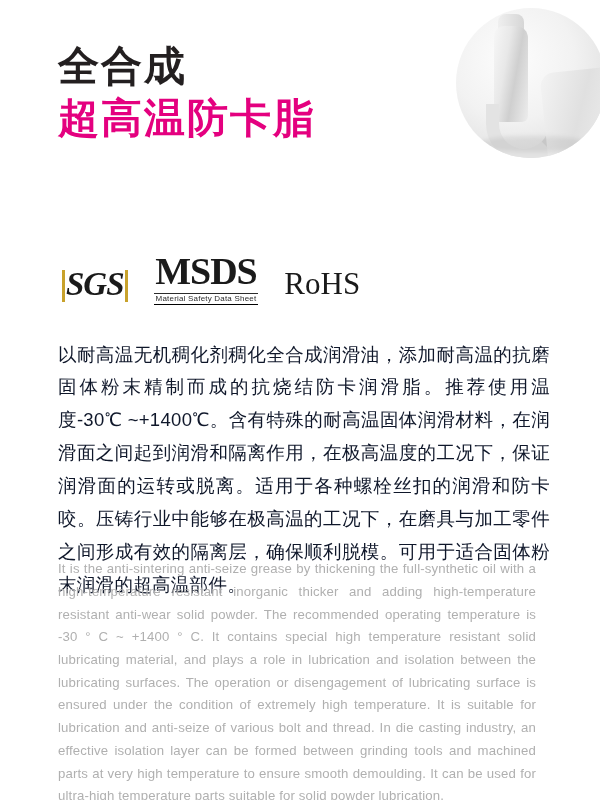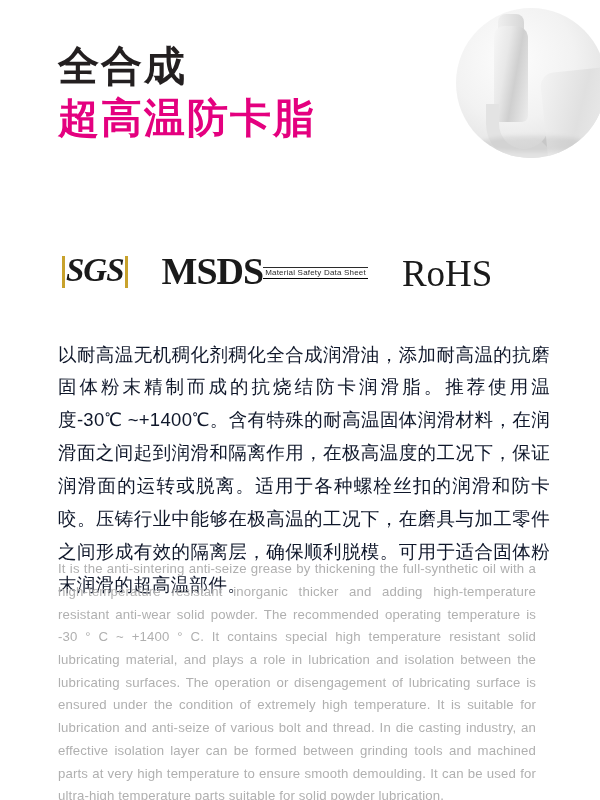--- a/index.html
+++ b/index.html
@@ -99,22 +99,22 @@
     line-height: 1.5;
     letter-spacing: 0.4px;
   }
   .subtitle-en div { white-space: nowrap; }
 
   
   .certs {
     position: absolute;
     left: 62px; top: 252px;
     display: flex;
-    align-items: flex-start;
-    gap: 34px;
+    align-items: flex-end;
+    gap: 26px;
   }
   .cert-sgs {
     position: relative;
     font-family: "Liberation Serif", serif;
     font-weight: bold;
     font-style: italic;
     font-size: 33px;
     color: #1a1a1a;
     letter-spacing: -1px;
     padding: 0 4px 2px 4px;
@@ -128,21 +128,21 @@
   }
   .cert-sgs::after {
     content: "";
     position: absolute;
     right: 0; top: 4px;
     width: 3px; height: 32px;
     background: #c8a22c;
   }
   .cert-msds {
     display: flex;
-    flex-direction: row;
+    flex-direction: column;
     align-items: center;
     line-height: 1;
   }
   .cert-msds .main {
     font-family: "Liberation Serif", serif;
     font-weight: bold;
     font-size: 38px;
     color: #1a1a1a;
     letter-spacing: -1px;
   }
@@ -151,21 +151,21 @@
     font-size: 8px;
     color: #2b2b2b;
     border-top: 1px solid #2b2b2b;
     border-bottom: 1px solid #000000;
     padding: 1px 2px;
     letter-spacing: 0.2px;
     white-space: nowrap;
   }
   .cert-rohs {
     font-family: "Liberation Serif", serif;
-    font-size: 37px;
+    font-size: 31px;
     color: #1a1a1a;
     letter-spacing: 0px;
     padding-bottom: 3px;
   }
 
   
   .body-cn {
     position: absolute;
     left: 58px; top: 320px;
     width: 492px;

